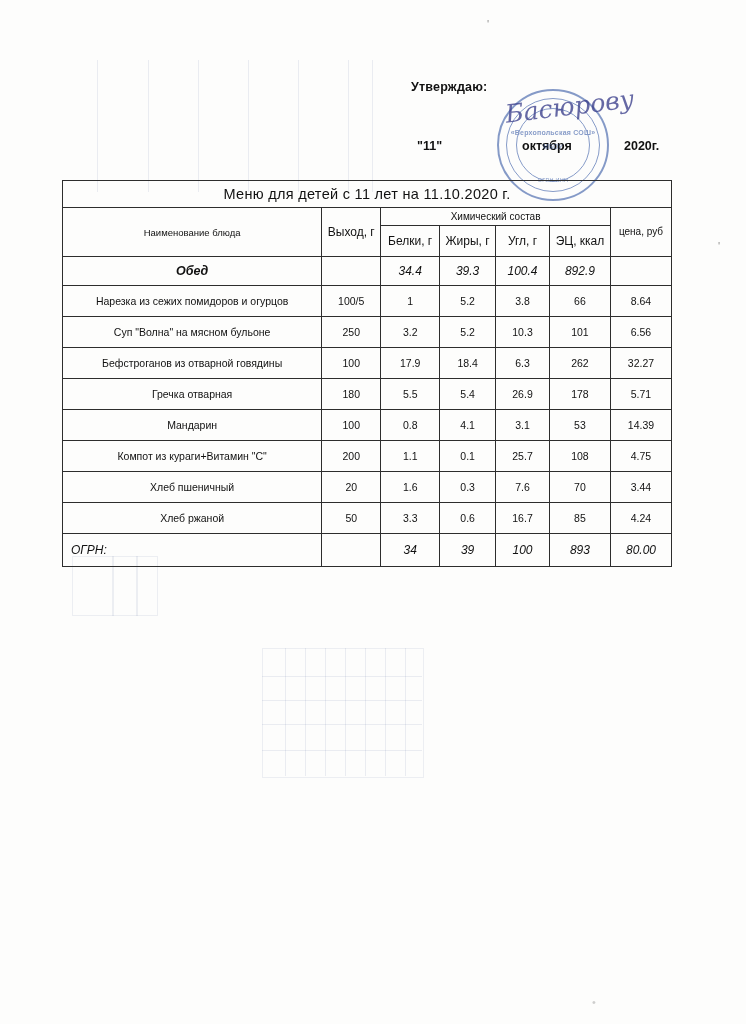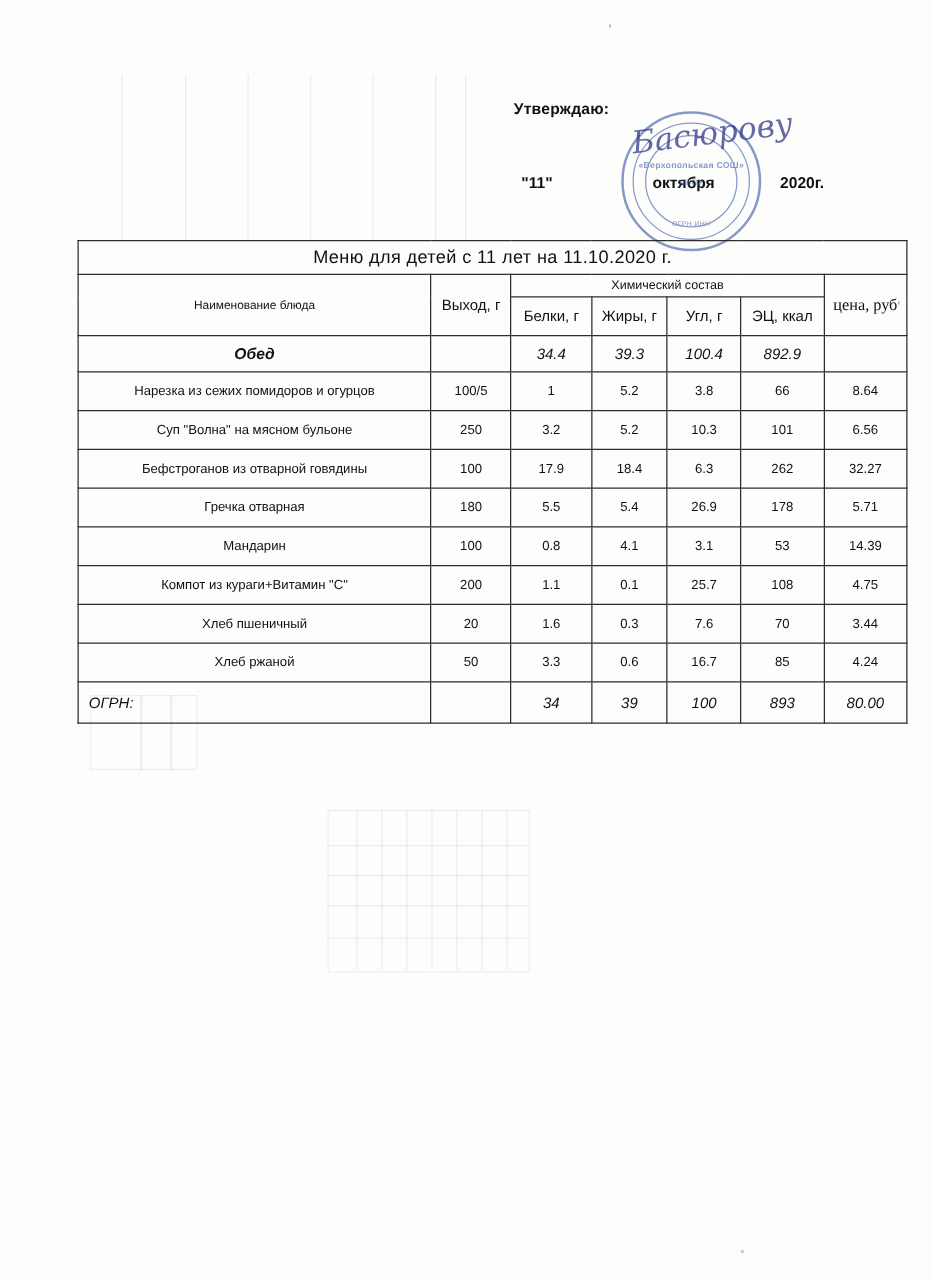--- a/index.html
+++ b/index.html
@@ -132,22 +132,22 @@
     opacity: 0.78;
     transform: rotate(-7deg);
     white-space: nowrap;
     pointer-events: none;
   }
 
   
   table.menu {
     position: absolute;
     left: 62px;
-    top: 192px;
-    width: 664px;
+    top: 180px;
+    width: 610px;
     border-collapse: collapse;
     font-size: 10.5px;
   }
   table.menu td, table.menu th {
     border: 1px solid #2d2d2d;
     padding: 0;
     text-align: center;
     vertical-align: middle;
     color: #111;
     font-weight: normal;
@@ -164,23 +164,22 @@
   }
   .hdr-name {
     font-size: 9.5px;
     height: 47px;
   }
   .hdr-sub {
     font-size: 12px;
     height: 30px;
   }
   .hdr-price {
-    font-size: 13px;
+    font-size: 10px;
     line-height: 1.25;
-    font-family: Liberation Serif, serif;
   }
   .row-dish td {
     height: 30px;
   }
   .cell-name {
     text-align: left;
     padding-left: 8px;
     font-size: 10.5px;
   }
   .row-section td {

